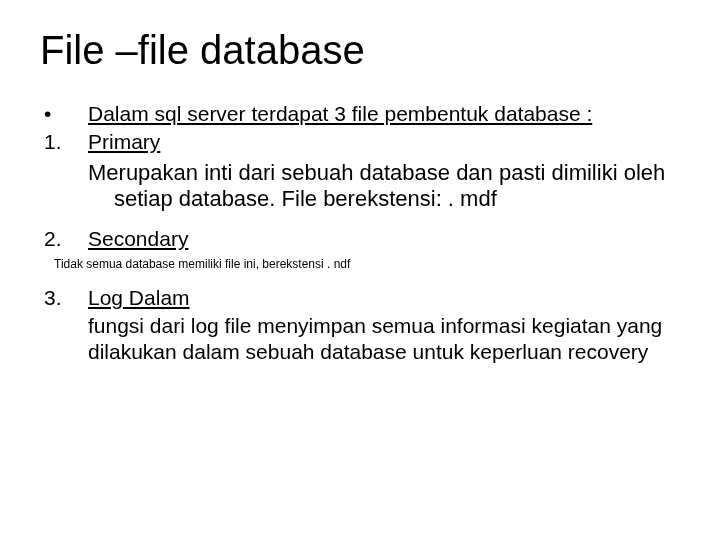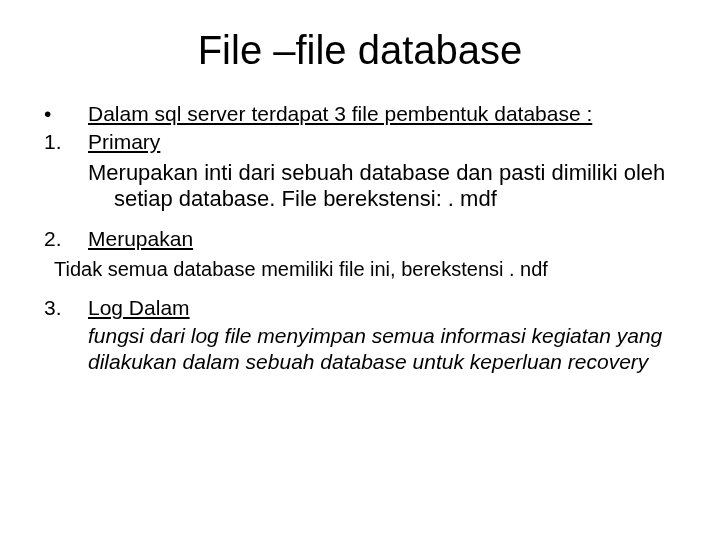--- a/index.html
+++ b/index.html
@@ -6,21 +6,21 @@
   body {
     width: 720px;
     height: 540px;
     background: #ffffff;
     font-family: Arial, Helvetica, sans-serif;
     color: #000;
     padding: 28px 40px 0 40px;
   }
   .title {
     font-size: 40px;
-    text-align: center;
+    text-align: left;
     margin-bottom: 28px;
     font-weight: normal;
   }
   .row {
     display: flex;
     align-items: flex-start;
     font-size: 21px;
     line-height: 1.25;
     margin-bottom: 2px;
   }
@@ -34,51 +34,50 @@
     text-decoration: underline;
   }
   .desc {
     font-size: 22px;
     line-height: 1.2;
     margin: 4px 0 14px 48px;
     padding-left: 26px;
     text-indent: -26px;
   }
   .desc-flat {
-    font-size: 20px;
+    font-size: 12px;
     line-height: 1.2;
     margin: 4px 0 14px 14px;
   }
   .body-text {
     font-size: 21px;
     line-height: 1.25;
     margin-left: 48px;
     margin-top: 2px;
-    font-style: italic;
   }
 </style>
 </head>
 <body>
 
 <h1 class="title">File –file database</h1>
 
 <div class="row">
   <div class="marker">•</div>
   <div class="content">Dalam sql server terdapat 3 file pembentuk database :</div>
 </div>
 
 <div class="row">
   <div class="marker">1.</div>
   <div class="content">Primary</div>
 </div>
 <div class="desc">Merupakan inti dari sebuah database dan pasti dimiliki oleh setiap database. File berekstensi: . mdf</div>
 
 <div class="row">
   <div class="marker">2.</div>
-  <div class="content">Merupakan</div>
+  <div class="content">Secondary</div>
 </div>
 <div class="desc-flat">Tidak semua database memiliki file ini, berekstensi . ndf</div>
 
 <div class="row">
   <div class="marker">3.</div>
   <div class="content">Log Dalam</div>
 </div>
 <div class="body-text">fungsi dari log file menyimpan semua informasi kegiatan yang dilakukan dalam sebuah database untuk keperluan recovery</div>
 
 </body></html>

